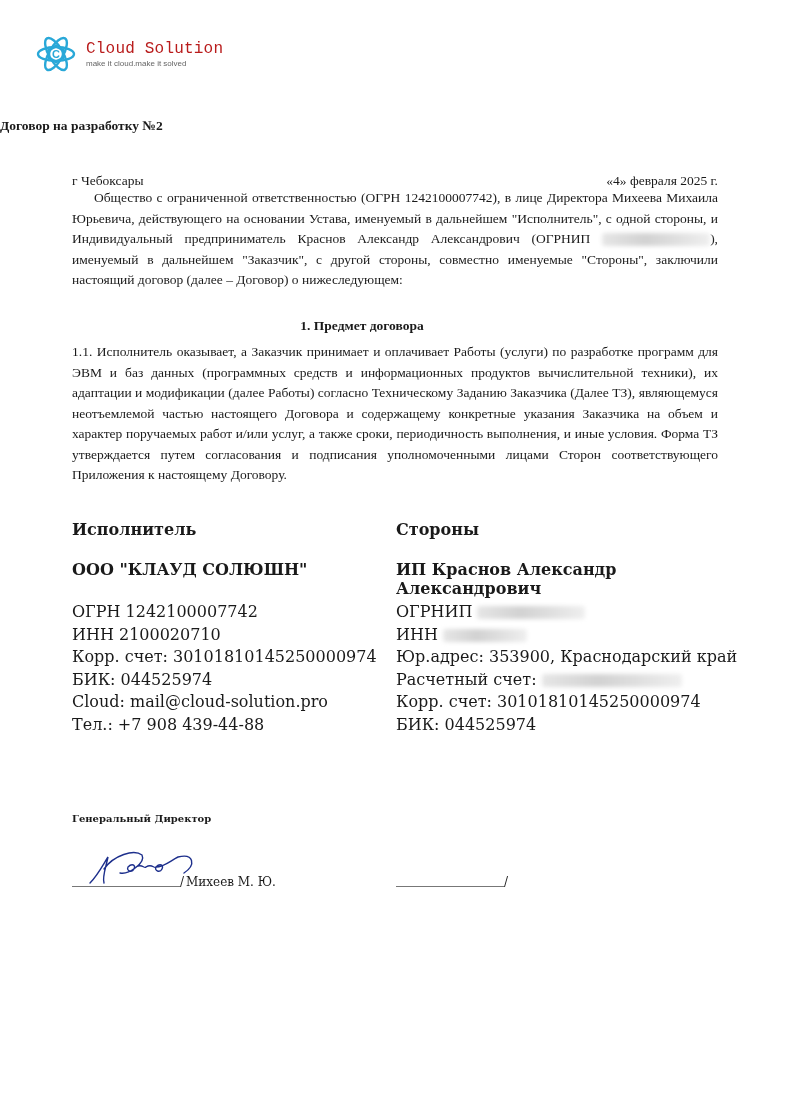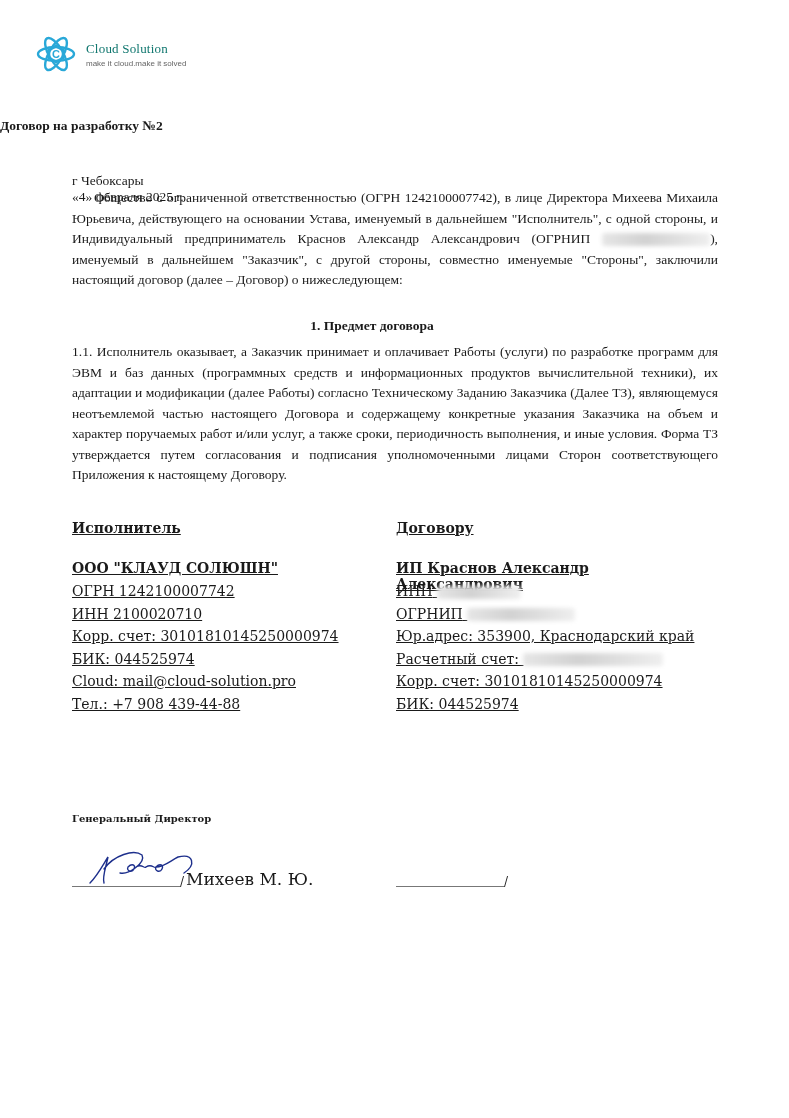--- a/index.html
+++ b/index.html
@@ -1,39 +1,39 @@
 <!DOCTYPE html>
 <html><head>
 <meta charset="utf-8">
 <style>
   html, body { margin: 0; padding: 0; background: #ffffff; }
   body { width: 789px; height: 1118px; position: relative; overflow: hidden; color: #1a1a1a; font-family: "Liberation Serif", "DejaVu Serif", serif; }
   .logo { position: absolute; left: 36px; top: 34px; display: flex; align-items: center; }
   .logo-mark { width: 40px; height: 40px; }
   .logo-text { margin-left: 10px; }
-  .logo-name { font-family: Liberation Serif, serif; font-size: 13px; color: #0f766e; letter-spacing: 0.2px; line-height: 18px; }
+  .logo-name { font-family: Liberation Mono, monospace; font-size: 16px; color: #b91c1c; letter-spacing: 0.2px; line-height: 18px; }
   .logo-tag { font-family: "Liberation Sans", "DejaVu Sans", sans-serif; font-size: 8px; color: #666; line-height: 10px; margin-top: 1px; }
   .title { position: absolute; left: 0; width: 789px; top: 118px; text-align: left; font-weight: bold; font-size: 13.5px; }
-  .place-date { position: absolute; left: 72px; width: 646px; top: 173px; display: flex; justify-content: space-between; font-size: 13.5px; flex-direction: column; }
+  .place-date { position: absolute; left: 72px; width: 646px; top: 173px; display: flex; justify-content: space-between; font-size: 13.5px; }
   .para { position: absolute; left: 72px; width: 646px; font-size: 13.5px; line-height: 20.5px; text-align: justify; }
   .p1 { top: 188px; text-indent: 22px; }
-  .section { position: absolute; left: 16px; width: 712px; top: 318px; text-align: center; font-weight: bold; font-size: 13.5px; }
+  .section { position: absolute; left: 6px; width: 712px; top: 318px; text-align: center; font-weight: bold; font-size: 13.5px; }
   .p2 { top: 342px; }
   .blur { display: inline-block; background: linear-gradient(90deg, #e6e6e6, #d2d2d2 40%, #e0e0e0 70%, #efefef); filter: blur(2px); border-radius: 3px; vertical-align: middle; height: 13px; }
-  .col { position: absolute; top: 520px; font-family: "DejaVu Serif", serif; font-size: 14px; text-decoration: underline; }
+  .col { position: absolute; top: 520px; font-family: "DejaVu Serif", serif; font-size: 16px; }
   .col.left { left: 72px; width: 310px; }
   .col.right { left: 396px; width: 320px; }
   .col .heading { font-weight: bold; height: 20px; }
   .col .org { font-weight: bold; margin-top: 20px; height: 20px; }
-  .col .details { }
+  .col .details { margin-top: 21px; }
   .col .line { height: 22.5px; line-height: 22px; white-space: nowrap; }
   .sig-title { position: absolute; left: 72px; top: 813px; font-family: "DejaVu Serif", serif; font-weight: bold; font-size: 10px; }
   .sig-left { position: absolute; left: 72px; top: 845px; width: 260px; height: 50px; }
   .sig-line { position: absolute; bottom: 8px; height: 1px; background: #777; }
-  .sig-name { position: absolute; left: 114px; bottom: 6px; font-family: "DejaVu Serif", serif; font-size: 17px; }
+  .sig-name { position: absolute; left: 114px; bottom: 6px; font-family: "DejaVu Serif", serif; font-size: 12px; }
   .slash { position: absolute; bottom: 6px; font-family: "DejaVu Serif", serif; font-size: 12px; }
   .signature { position: absolute; left: 12px; top: 0px; width: 130px; height: 44px; }
   .sig-right { position: absolute; left: 396px; top: 845px; width: 130px; height: 50px; }
 </style>
 </head>
 <body>
 
 <div class="logo">
   <svg class="logo-mark" viewBox="0 0 40 40">
     <g fill="none" stroke="#29a8d8" stroke-width="2.4">
@@ -70,25 +70,25 @@
     <div class="line">ОГРН 1242100007742</div>
     <div class="line">ИНН 2100020710</div>
     <div class="line">Корр. счет: 30101810145250000974</div>
     <div class="line">БИК: 044525974</div>
     <div class="line">Cloud: mail@cloud-solution.pro</div>
     <div class="line">Тел.: +7 908 439-44-88</div>
   </div>
 </div>
 
 <div class="col right">
-  <div class="heading">Договору</div>
+  <div class="heading">Стороны</div>
   <div class="org">ИП Краснов Александр Александрович</div>
   <div class="details">
+    <div class="line"><span>ОГРНИП</span> <span class="blur" style="width:108px"></span></div>
     <div class="line"><span>ИНН</span> <span class="blur" style="width:84px"></span></div>
-    <div class="line"><span>ОГРНИП</span> <span class="blur" style="width:108px"></span></div>
     <div class="line">Юр.адрес: 353900, Краснодарский край</div>
     <div class="line"><span>Расчетный счет:</span> <span class="blur" style="width:140px"></span></div>
     <div class="line">Корр. счет: 30101810145250000974</div>
     <div class="line">БИК: 044525974</div>
   </div>
 </div>
 
 <div class="sig-title">Генеральный Директор</div>
 
 <div class="sig-left">

